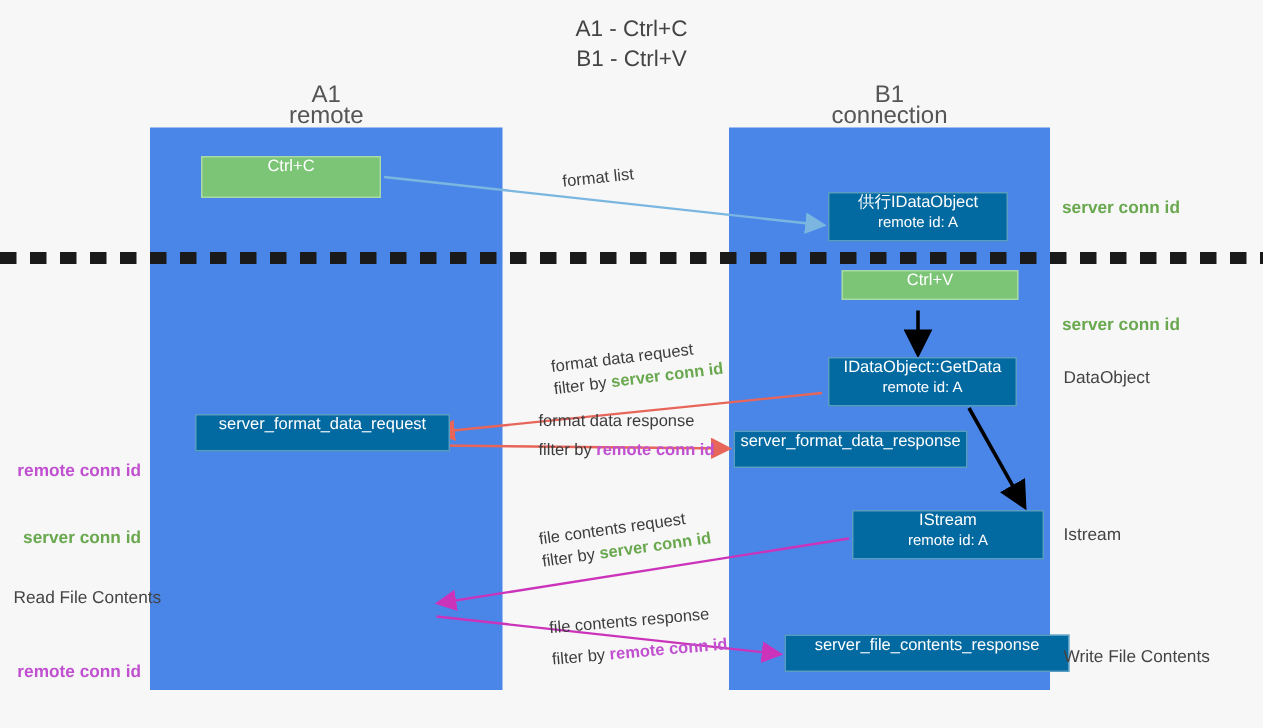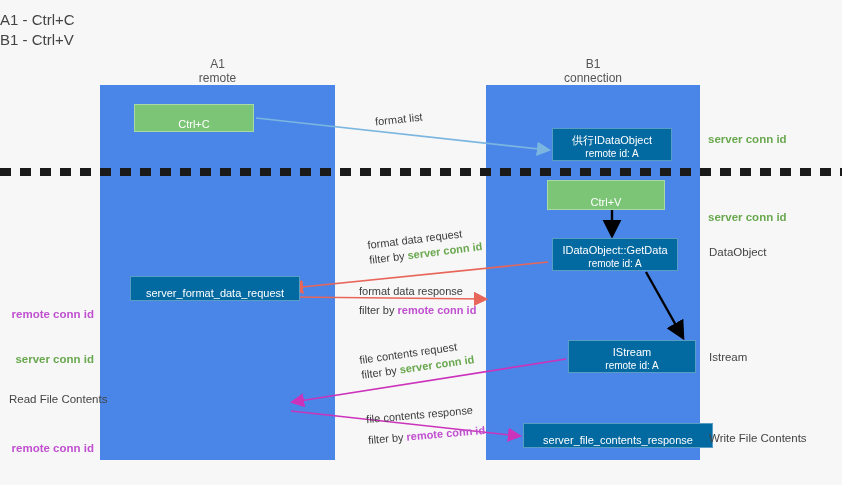--- a/index.html
+++ b/index.html
@@ -13,67 +13,67 @@
     height: 485px;
     background: #f7f7f7;
     font-family: "Liberation Sans", sans-serif;
     overflow: hidden;
   }
   .title {
     position: absolute;
     left: 0;
     top: 10px;
     width: 842px;
-    text-align: left;
+    text-align: center;
     font-size: 15px;
     color: #444444;
     line-height: 20px;
     white-space: pre;
   }
   .lane {
     position: absolute;
     background: #4a86e8;
     top: 85px;
     height: 375px;
   }
   #lane-a1 { left: 100px; width: 235px; }
   #lane-b1 { left: 486px; width: 214px; }
 
   .lane-header {
     position: absolute;
     text-align: center;
-    font-size: 12px;
+    font-size: 16px;
     color: #555555;
     line-height: 14px;
     top: 57px;
     white-space: pre;
   }
   #header-a1 { left: 100px; width: 235px; }
   #header-b1 { left: 486px; width: 214px; }
 
   .node {
     position: absolute;
     box-sizing: border-box;
     display: flex;
     flex-direction: column;
     align-items: center;
-    justify-content: flex-end;
+    justify-content: flex-start;
     color: #ffffff;
     font-size: 11px;
     line-height: 13px;
     text-align: center;
     border: 1px solid rgba(255,255,255,0.35);
   }
   .node.orange { background: #0369a1; }
   .node.green  { background: #7cc576; }
   .node .l2 { font-size: 10px; }
 
   #node-ctrlc          { left: 134px; top: 104px; width: 120px; height: 28px; }
   #node-idataobject    { left: 552px; top: 128px; width: 120px; height: 33px; }
-  #node-ctrlv          { left: 547px; top: 180px; width: 118px; height: 30px; }
+  #node-ctrlv          { left: 561px; top: 180px; width: 118px; height: 20px; }
   #node-getdata        { left: 552px; top: 238px; width: 126px; height: 33px; }
   #node-fmt-req        { left: 130px; top: 276px; width: 170px; height: 25px; }
   #node-fmt-resp       { left: 489px; top: 287px; width: 156px; height: 25px; }
   #node-istream        { left: 568px; top: 340px; width: 128px; height: 33px; }
   #node-file-req       { left: 129px; top: 393px; width: 160px; height: 25px; }
   #node-file-resp      { left: 523px; top: 423px; width: 190px; height: 25px; }
 
   .side-label {
     position: absolute;
     font-size: 11.5px;
@@ -96,21 +96,21 @@
 
   .edge-label {
     position: absolute;
     font-size: 11px;
     line-height: 15px;
     color: #3c3c3c;
     white-space: nowrap;
   }
   #elbl-format-list { left: 375px; top: 112px; transform: rotate(-6deg); }
   #elbl-fdreq { left: 368px; top: 231px; transform: rotate(-7deg); }
-  #elbl-fdresp { left: 359px; top: 284px; }
+  #elbl-fdresp { left: 359px; top: 274px; }
   #elbl-fcreq { left: 360px; top: 345px; transform: rotate(-8deg); }
   #elbl-fcresp { left: 367px; top: 407px; transform: rotate(-5deg); }
 
   svg.overlay {
     position: absolute;
     left: 0; top: 0;
     width: 842px;
     height: 485px;
     pointer-events: none;
   }
@@ -179,20 +179,23 @@
 
   <div class="node orange" id="node-getdata">
     <div>IDataObject::GetData</div>
     <div class="l2">remote id: A</div>
   </div>
 
   <div class="node orange" id="node-fmt-req">
     <div>server_format_data_request</div>
   </div>
 
+  <div class="node orange" id="node-fmt-resp">
+    <div>server_format_data_response</div>
+  </div>
 
   <div class="node orange" id="node-istream">
     <div>IStream</div>
     <div class="l2">remote id: A</div>
   </div>
 
 
   <div class="node orange" id="node-file-resp">
     <div>server_file_contents_response</div>
   </div>

